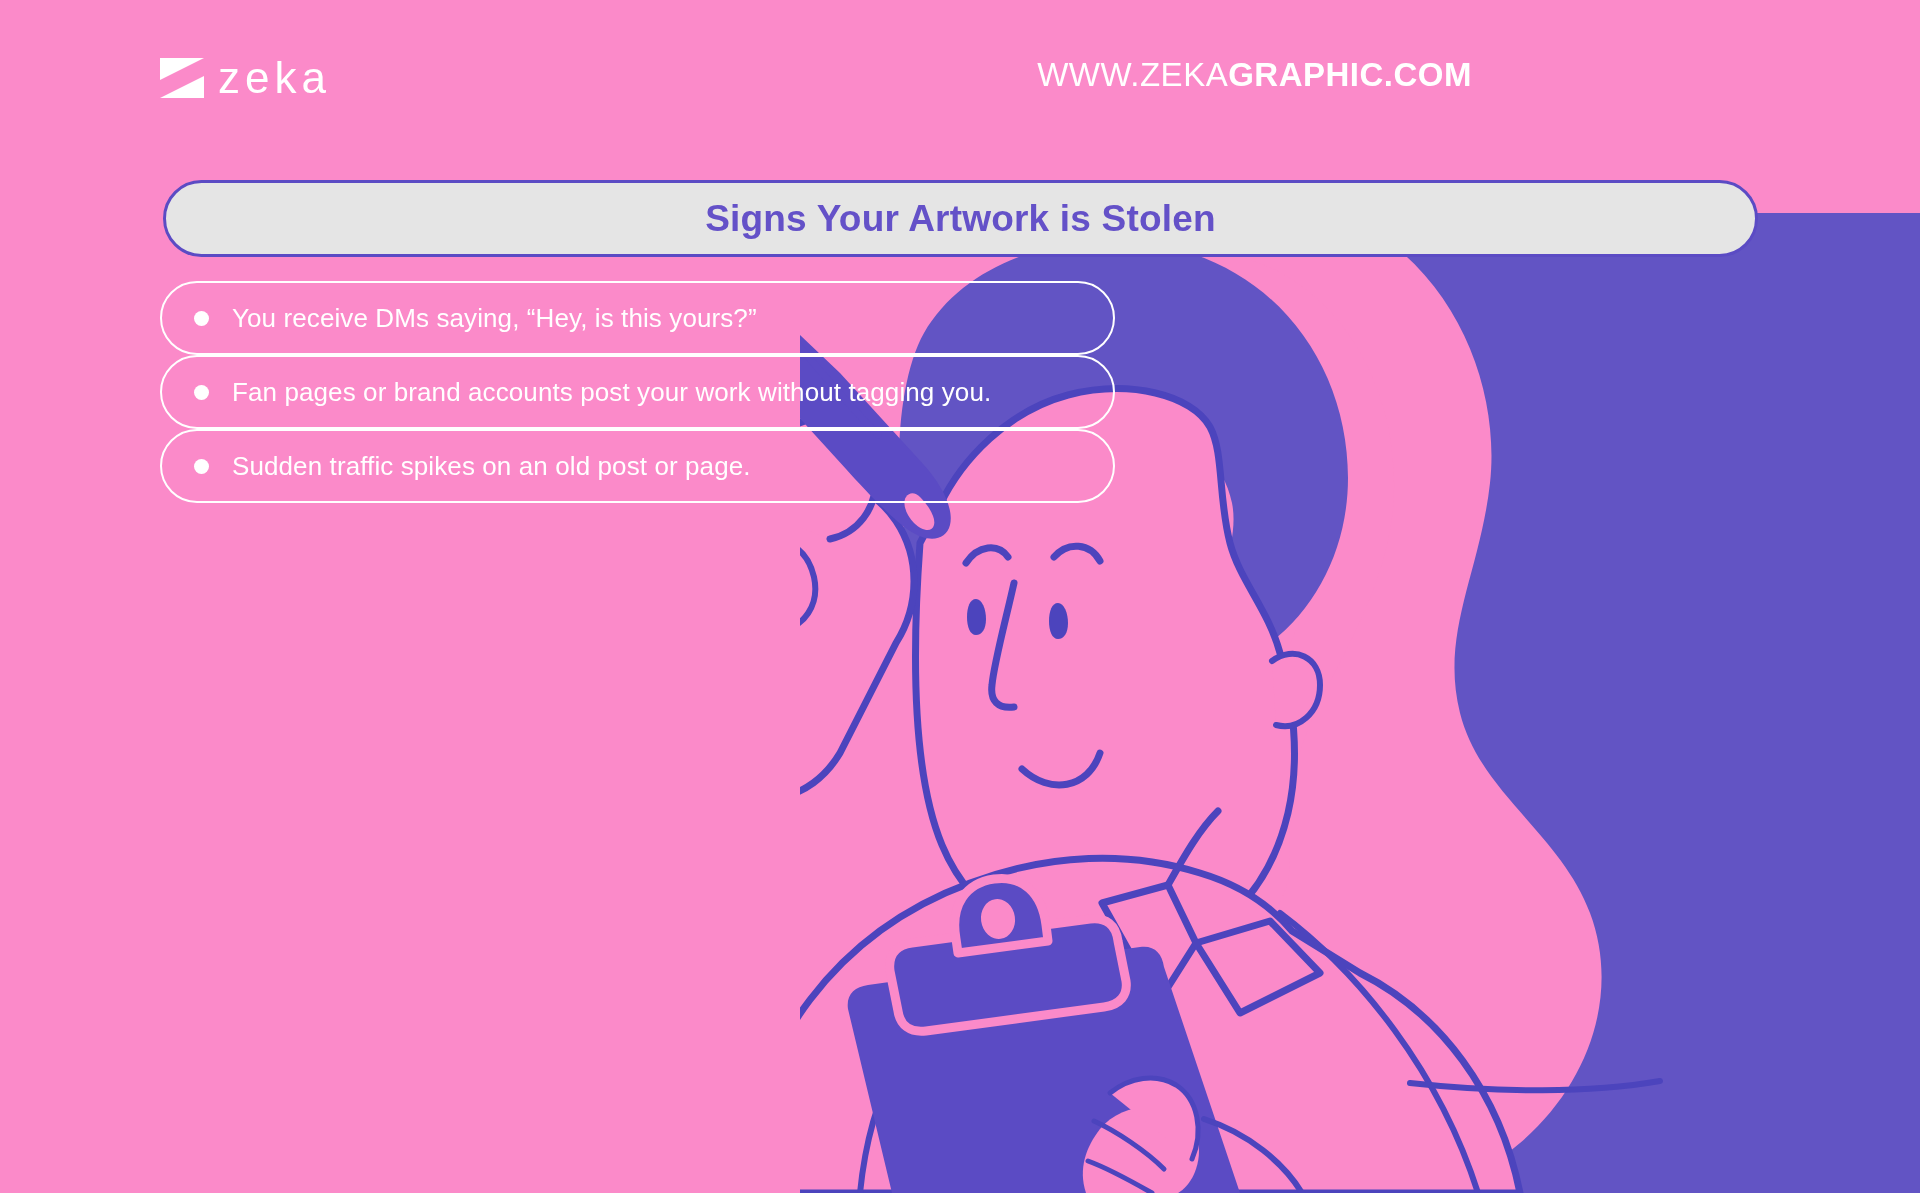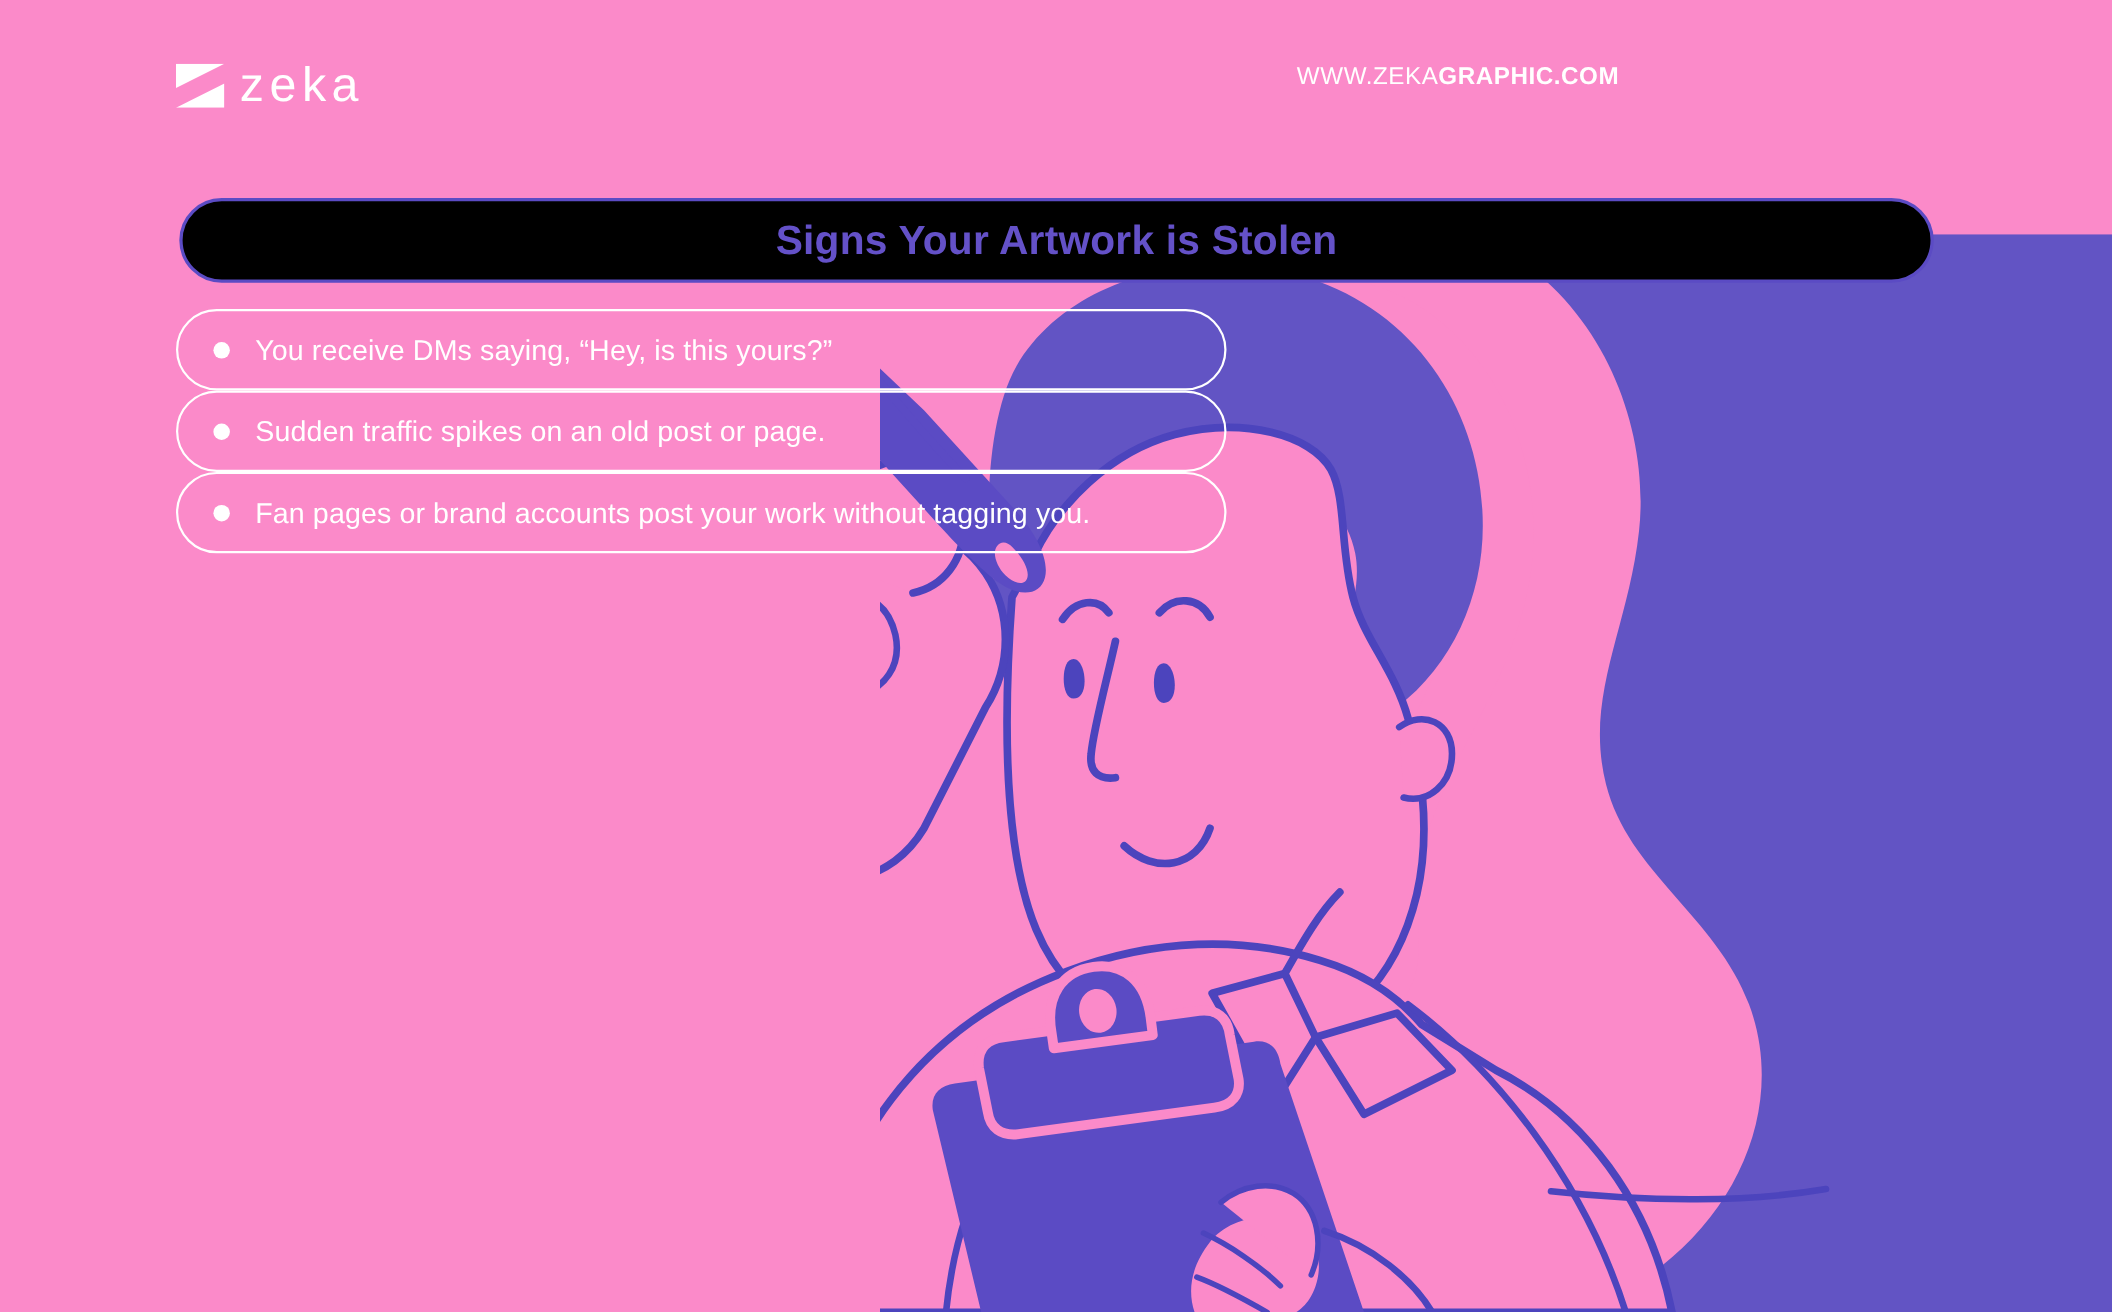--- a/index.html
+++ b/index.html
@@ -42,21 +42,21 @@
     letter-spacing:5px;
     line-height:1;
     font-family:"Liberation Sans", sans-serif;
   }
 
   #site-url {
     position:absolute;
     right:160px;
     top:58px;
     color:#ffffff;
-    font-size:22px;
+    font-size:33px;
     letter-spacing:0.5px;
     line-height:1;
     white-space:nowrap;
   }
   #site-url .url-light { font-weight:300; }
   #site-url .url-bold  { font-weight:bold; }
 
   
   #illustration {
     position:absolute;
@@ -74,21 +74,21 @@
     width:1920px;
     height:1193px;
   }
 
   #title-banner {
     position:absolute;
     left:163px;
     top:180px;
     width:1595px;
     height:77px;
-    background:#000000;
+    background:#e5e5e5;
     border:3px solid #5b4bc4;
     border-radius:40px;
     display:flex;
     align-items:center;
     justify-content:center;
   }
 
   #title-text {
     color:#6451c8;
     font-size:37px;
@@ -322,21 +322,21 @@
     <span id="title-text">Signs Your Artwork is Stolen</span>
   </div>
 
   <ul id="sign-list">
     <li class="sign-item">
       <span class="sign-bullet"></span>
       <span class="sign-label">You receive DMs saying, “Hey, is this yours?”</span>
     </li>
     <li class="sign-item">
       <span class="sign-bullet"></span>
-      <span class="sign-label">Sudden traffic spikes on an old post or page.</span>
+      <span class="sign-label">Fan pages or brand accounts post your work without tagging you.</span>
     </li>
     <li class="sign-item">
       <span class="sign-bullet"></span>
-      <span class="sign-label">Fan pages or brand accounts post your work without tagging you.</span>
+      <span class="sign-label">Sudden traffic spikes on an old post or page.</span>
     </li>
   </ul>
 
 </div>
 
 </body></html>

